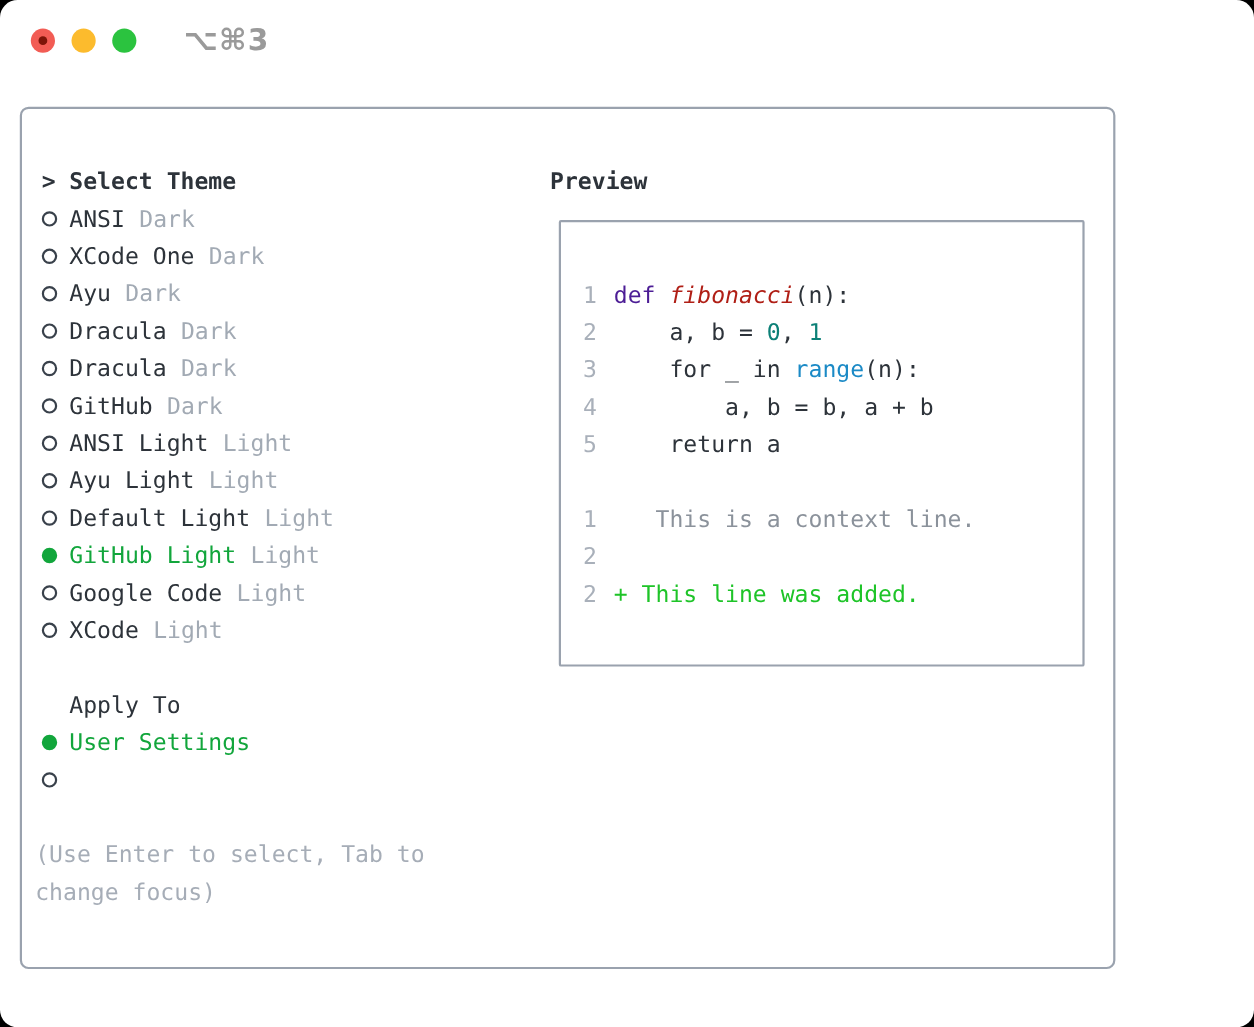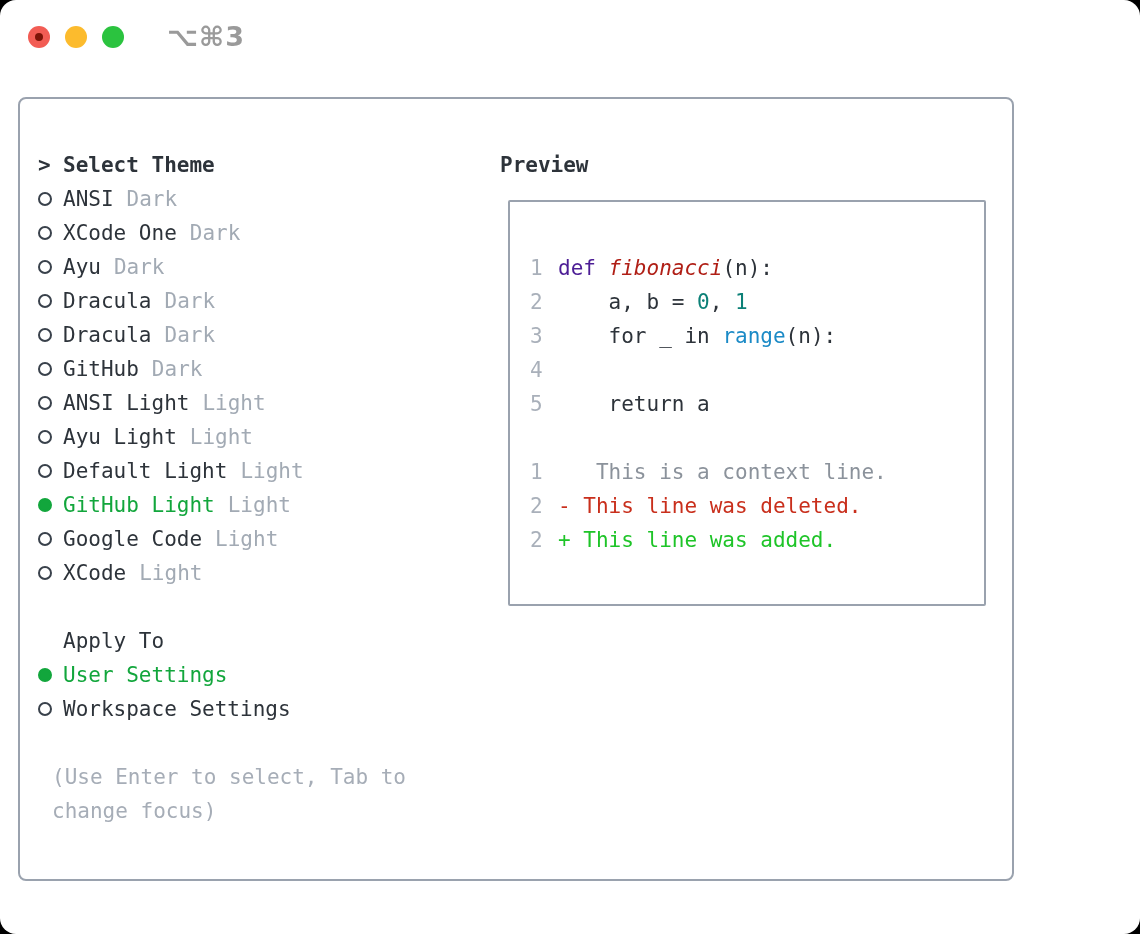--- a/index.html
+++ b/index.html
@@ -39,21 +39,21 @@
   .radio {
     width:14px; height:14px; border-radius:50%;
     border:2px solid var(--ring); background:transparent;
   }
   .selected .radio { background:var(--sel_green); border-color:var(--sel_green); }
   .item-label { color:var(--fg);text-align:right; }
   .selected .item-label { color:var(--sel_green); }
   .item-tag { color:var(--dim); margin-left:13px; }
   .bold { font-weight:bold; }
   .hint {
-    position:absolute; left:32px; top:661px;
+    position:absolute; left:12px; top:661px;
     font-size:21px; line-height:34px; color:var(--hint); white-space:pre-wrap;
   }
   
   .preview-header { position:absolute; left:480px; top:49px; height:34px;
     display:flex; align-items:center; font-size:21px; font-weight:bold; }
   .preview-box {
     position:absolute; left:488px; top:101px; width:478px; height:406px;
     border:2px solid var(--border); border-radius:2px; background:#fff;
     padding:49px 0 0 20px; overflow:hidden;
   }
@@ -152,21 +152,20 @@
         <span class="item-label">Apply To</span>
       </div>
 
       <div id="apply-list">
           <div class="row apply-row selected">
     <span class="marker-cell"><span class="radio"></span></span>
     <span class="item-label">User Settings</span>
   </div>
           <div class="row apply-row">
     <span class="marker-cell"><span class="radio"></span></span>
-    <span class="item-label">Workspace Settings</span>
   </div>
         </div>
     </div>
 
     <div class="hint">(Use Enter to select, Tab to
 change focus)</div>
 
     <div class="preview-header">Preview</div>
 
     <div class="preview-box">
@@ -175,33 +174,33 @@
     <span class="lineno">1</span>
   <span style="color: #4c1d95;">def </span><span style="color: rgb(176, 31, 22); font-style: italic;">fibonacci</span><span style="color: rgb(45, 51, 58);">(n):</span></div>
           <div class="code-row">
     <span class="lineno">2</span>
   <span style="color: rgb(45, 51, 58);">    a, b = </span><span style="color: rgb(12, 128, 119);">0</span><span style="color: rgb(45, 51, 58);">, </span><span style="color: rgb(12, 128, 119);">1</span></div>
           <div class="code-row">
     <span class="lineno">3</span>
   <span style="color: rgb(45, 51, 58);">    for _ in </span><span style="color: rgb(27, 138, 198);">range</span><span style="color: rgb(45, 51, 58);">(n):</span></div>
           <div class="code-row">
     <span class="lineno">4</span>
-  </div>
+  <span style="color: rgb(45, 51, 58);">        a, b = b, a + b</span></div>
           <div class="code-row">
     <span class="lineno">5</span>
   <span style="color: rgb(45, 51, 58);">    return a</span></div>
           <div class="code-row">
     <span class="lineno"></span>
   </div>
           <div class="code-row">
     <span class="lineno">1</span>
   <span style="color: rgb(139, 146, 155);">   This is a context line.</span></div>
           <div class="code-row">
     <span class="lineno">2</span>
-  <span style="color: rgb(201, 47, 28);">- This line was deleted.</span></div>
+  </div>
           <div class="code-row">
     <span class="lineno">2</span>
   <span style="color: rgb(30, 196, 40);">+ This line was added.</span></div>
         </div>
     </div>
 
   </div>
 </div>
 
 </body></html>

